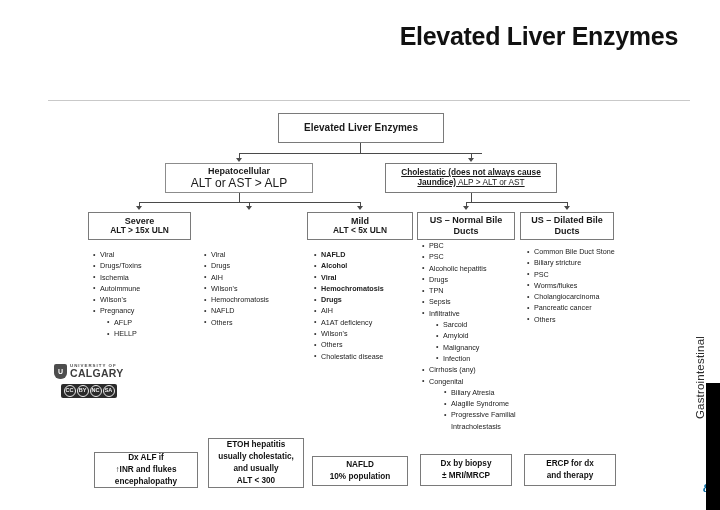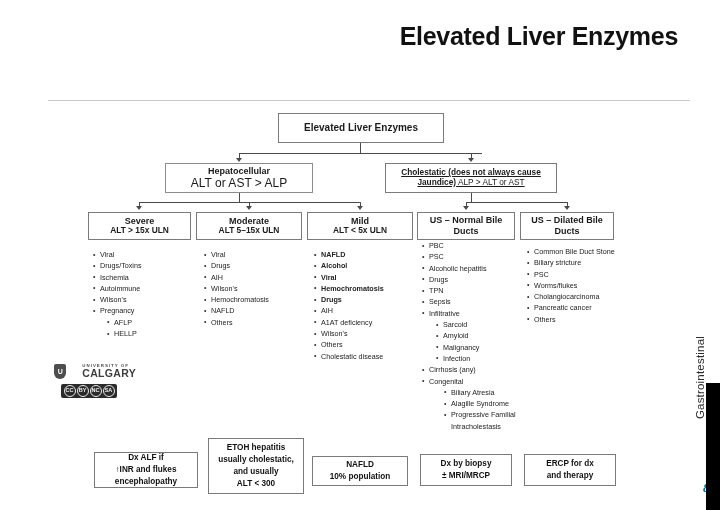--- a/index.html
+++ b/index.html
@@ -72,38 +72,38 @@
   #list-usdilated{left:526px;top:246px;width:96px;}
   #list-usdilated li{white-space:normal;}
 
   
   .bottombox{
     position:absolute;box-sizing:border-box;border:1px solid #7a7a7a;background:#fff;
     display:flex;flex-direction:column;align-items:center;justify-content:center;
     text-align:center;font-size:8.2px;font-weight:bold;line-height:1.45;color:#111;
   }
   #bbox-alf{left:94px;top:452px;width:104px;height:36px;}
-  #bbox-etoh{left:208px;top:438px;width:96px;height:56px;}
+  #bbox-etoh{left:208px;top:438px;width:96px;height:50px;}
   #bbox-nafld{left:312px;top:456px;width:96px;height:30px;}
   #bbox-biopsy{left:420px;top:454px;width:92px;height:32px;text-align:right;}
   #bbox-ercp{left:524px;top:454px;width:92px;height:32px;}
 
   
   .ln{position:absolute;background:#4a4a4a;}
   .vl{width:1px;}
   .hl{height:1px;}
   .arrow{
     position:absolute;width:0;height:0;
     border-left:3px solid transparent;border-right:3px solid transparent;
     border-top:4px solid #4a4a4a;
   }
 
   
   #logo-block{position:absolute;left:54px;top:364px;width:82px;}
-  #uofc-logo{display:flex;align-items:center;gap:16px;}
+  #uofc-logo{display:flex;align-items:center;gap:3px;}
   #uofc-shield{
     width:13px;height:15px;background:#4d4d4d;border-radius:2px 2px 6px 6px;
     display:flex;align-items:center;justify-content:center;
   }
   #uofc-shield span{color:#fff;font-size:7px;font-weight:bold;line-height:1;}
   #uofc-words{display:flex;flex-direction:column;line-height:1;}
   #uofc-top{font-size:4.4px;letter-spacing:1px;color:#4d4d4d;font-weight:bold;}
   #uofc-bottom{font-size:10.5px;letter-spacing:0.3px;color:#3d3d3d;font-weight:bold;}
   #cc-badge{
     margin-top:5px;margin-left:7px;width:56px;height:14px;background:#2b2b2b;
@@ -170,24 +170,20 @@
   <div class="ln vl" style="left:471px;top:193px;height:9px;"></div>
   <div class="ln hl" style="left:466px;top:202px;width:101px;"></div>
   <div class="ln vl" style="left:466px;top:202px;height:5px;"></div>
   <div class="arrow" style="left:463px;top:206px;"></div>
   <div class="ln vl" style="left:567px;top:202px;height:5px;"></div>
   <div class="arrow" style="left:564px;top:206px;"></div>
 
   <div class="box catbox" id="box-severe">
     <div class="l1">Severe</div>
     <div class="l1 small">ALT &gt; 15x ULN</div>
-  </div>
-  <div class="box catbox" id="box-moderate">
-    <div class="l1">Moderate</div>
-    <div class="l1 small">ALT 5–15x ULN</div>
   </div>
   <div class="box catbox" id="box-mild">
     <div class="l1">Mild</div>
     <div class="l1 small">ALT &lt; 5x ULN</div>
   </div>
   <div class="box catbox" id="box-usnormal">
     <div class="l1">US – Normal Bile</div>
     <div class="l1">Ducts</div>
   </div>
   <div class="box catbox" id="box-usdilated">

